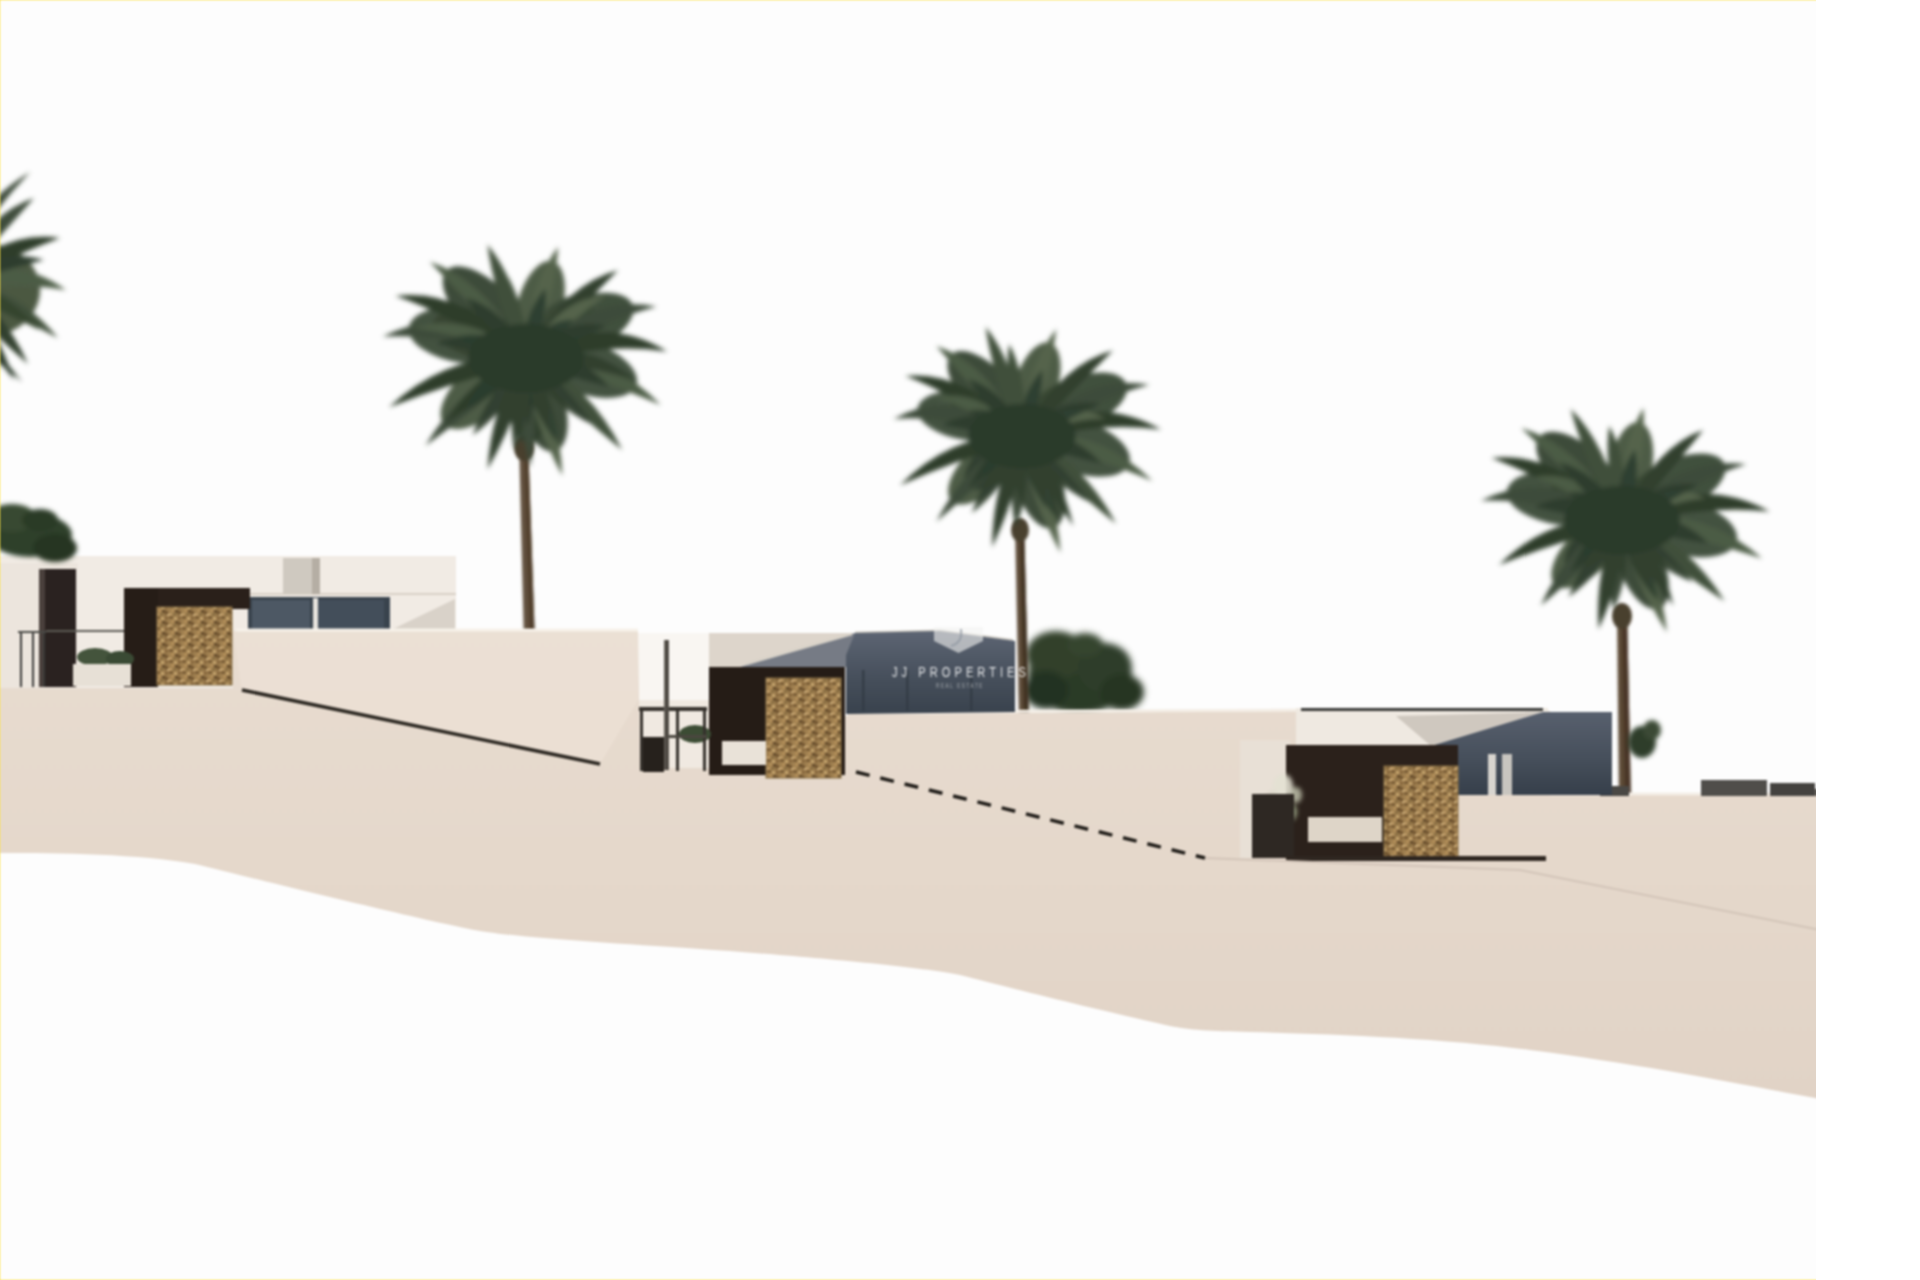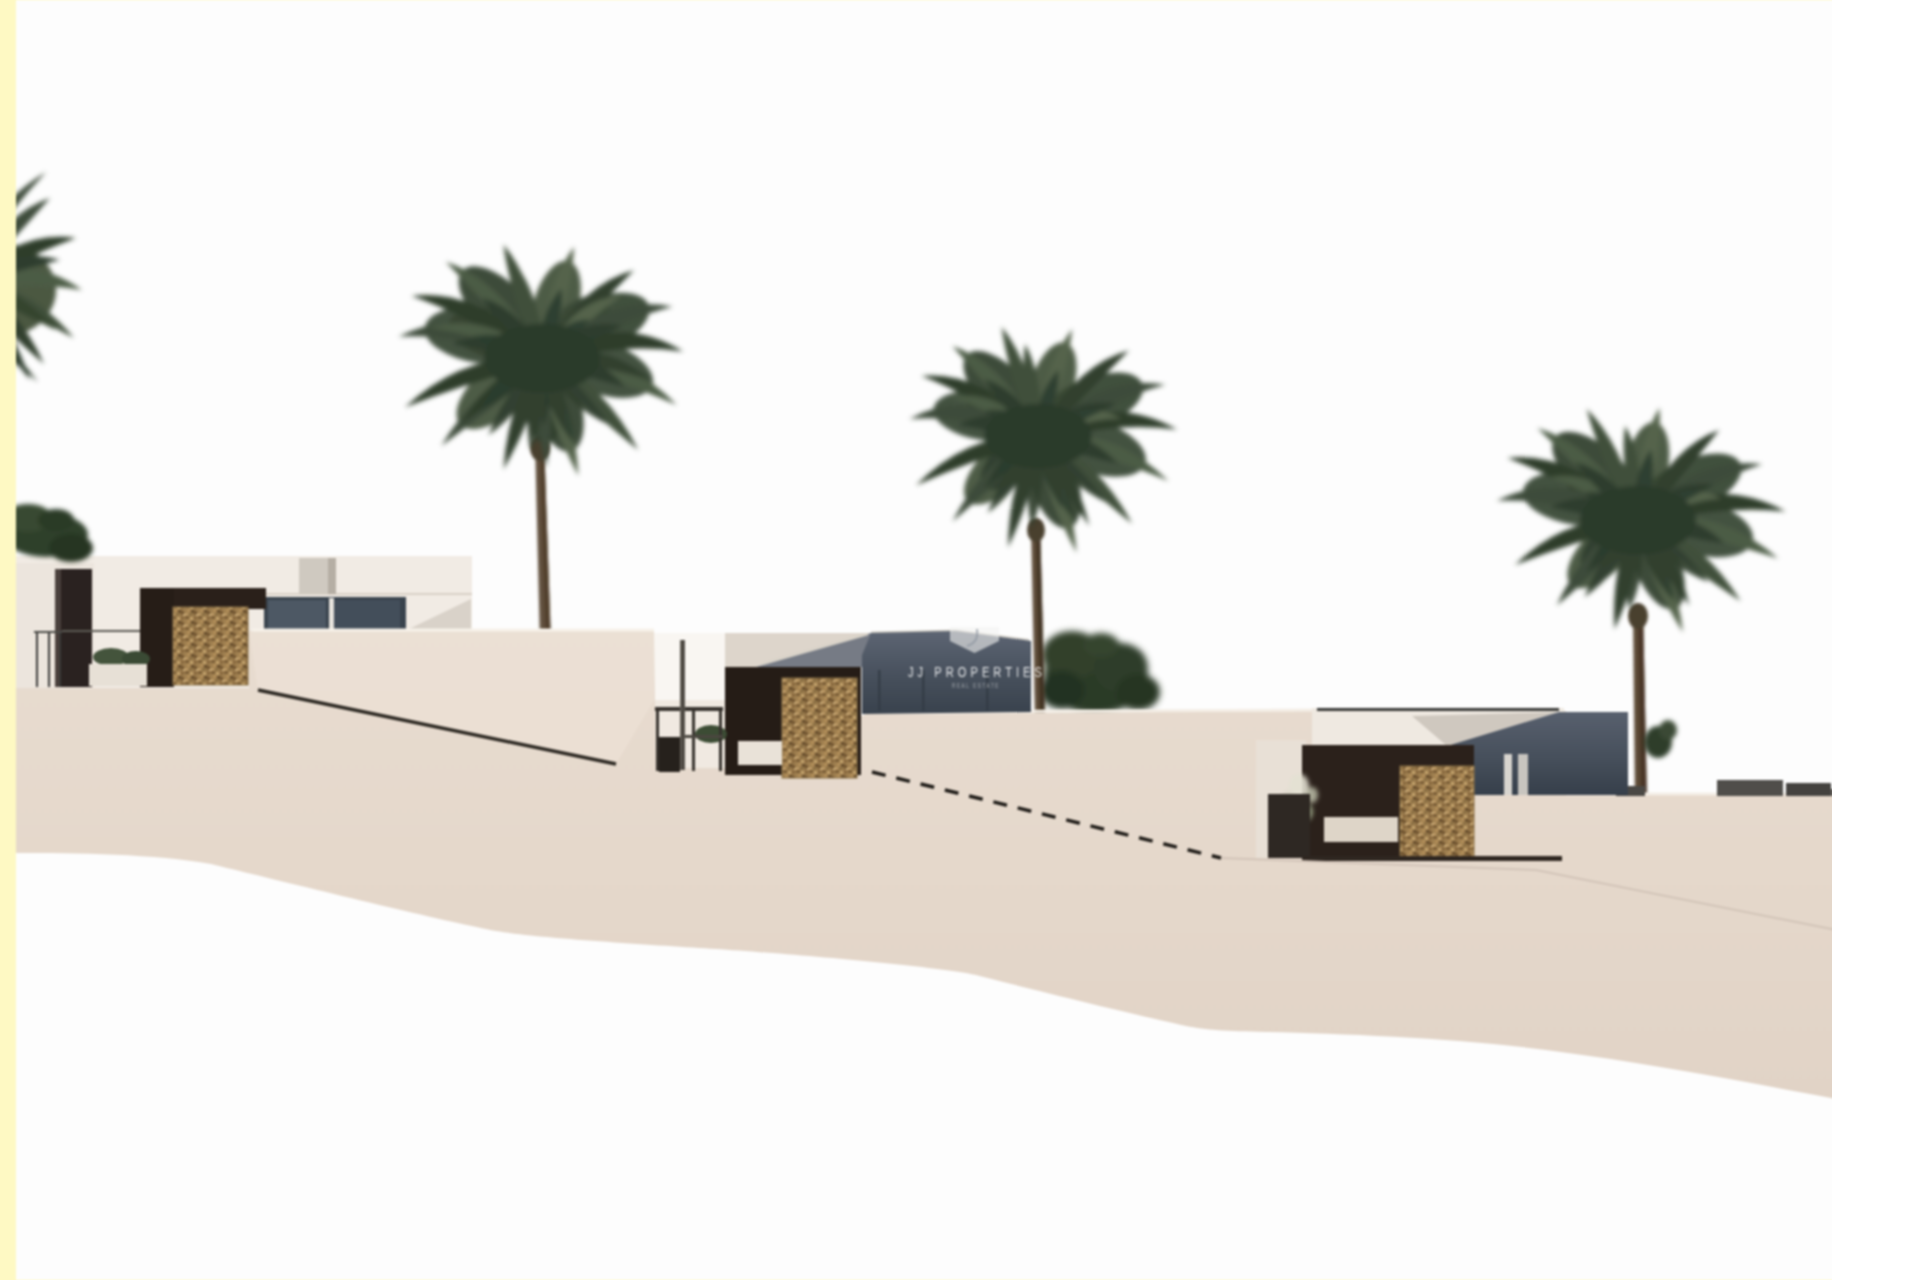--- a/index.html
+++ b/index.html
@@ -1,15 +1,15 @@
 <!DOCTYPE html>
 <html><head><meta charset="utf-8">
 <style>
 html,body{margin:0;padding:0;background:#fff;font-family:"Liberation Sans", sans-serif;}
-#stage{position:relative;width:1816px;height:1280px;overflow:hidden;background:#fef9c3;padding-left:16px;}
+#stage{position:relative;width:1816px;height:1280px;overflow:hidden;background:#fde047;}
 #stage svg{filter:blur(0.9px);}
 </style></head>
 <body>
 <div id="stage">
 <svg width="1920" height="1280" viewBox="0 0 1920 1280">
 <defs>
 <filter id="soft" x="-20%" y="-20%" width="140%" height="140%">
           <feGaussianBlur stdDeviation="2.0"></feGaussianBlur>
         </filter>
 <filter id="soft2" x="-20%" y="-20%" width="140%" height="140%">

